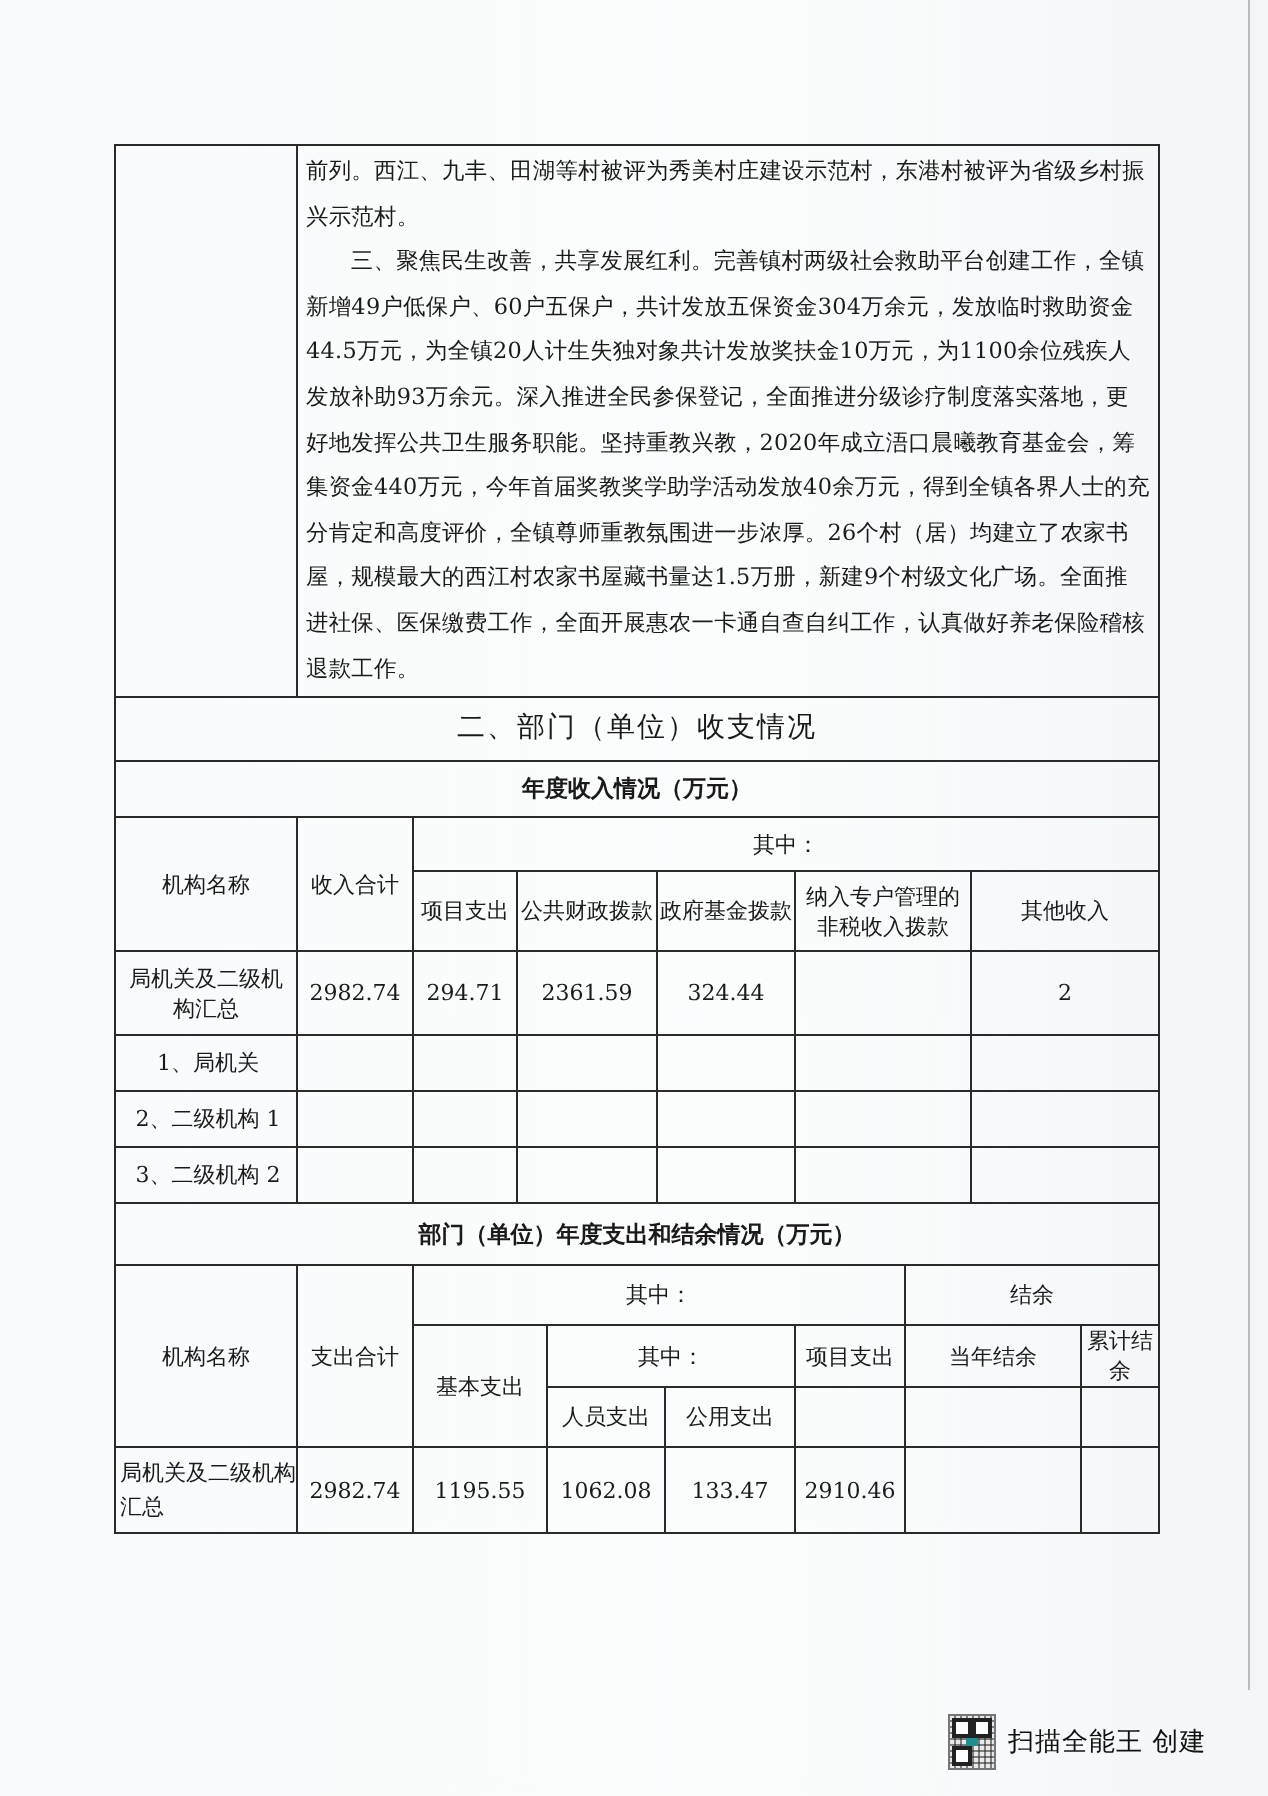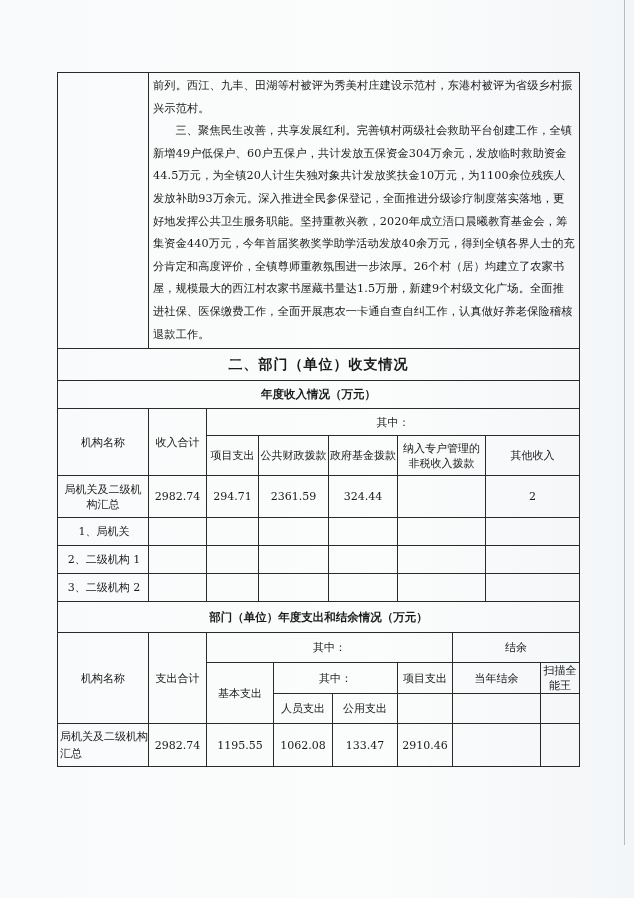--- a/index.html
+++ b/index.html
@@ -6,21 +6,21 @@
   body { width:634px; height:898px; background:#f7f8f9; position:relative; overflow:hidden;
          font-family:"DejaVu Serif", "Liberation Serif", serif; color:#1a1a1a; }
   .page { position:absolute; left:0; top:0; width:634px; height:898px;
           background:linear-gradient(90deg,#f9fafb 0%,#fbfcfc 60%,#f3f6f8 100%); }
   .edge { position:absolute; right:9px; top:0; width:1px; height:845px; background:#b9bcbf; }
   table.doc { position:absolute; left:57px; top:72px; width:522px; border-collapse:collapse; table-layout:fixed; }
   table.doc td { border:1px solid #2a2a2a; padding:0; font-size:11px; text-align:center; vertical-align:middle; line-height:15px; }
   .narr { text-align:left !important; padding:2px 4px 2px 4px !important; font-size:11.2px !important; line-height:22.6px !important; letter-spacing:0.15px; }
   .narr p { margin:0; }
   .narr .ind { text-indent:2em; }
-  .sec-title { font-size:14px !important; font-weight:bold; letter-spacing:1px; height:31px; }
+  .sec-title { font-size:14px !important; font-weight:normal; letter-spacing:1px; height:31px; }
   .sub-title { font-size:11.5px !important; font-weight:bold; height:27px; }
   .hd { font-size:11px !important; }
   .lft { text-align:right; padding-left:2px !important; }
   .footer { position:absolute; left:474px; top:857px; display:flex; align-items:center; gap:6px; }
   .qr { width:22px; height:26px; position:relative;
         background:
           repeating-linear-gradient(0deg, transparent 0 2px, rgba(40,40,40,.55) 2px 3px),
           repeating-linear-gradient(90deg, transparent 0 2px, rgba(40,40,40,.55) 2px 3px),
           #e9e9e9; border:1px solid #777; }
   .qr .c { position:absolute; width:6px; height:6px; border:2px solid #222; background:#fff; }
@@ -120,21 +120,21 @@
       <td rowspan="3" class="hd">机构名称</td>
       <td rowspan="3" class="hd">支出合计</td>
       <td colspan="6" class="hd">其中：</td>
       <td colspan="3" class="hd">结余</td>
     </tr>
     <tr style="height:30px;">
       <td colspan="2" rowspan="2" class="hd">基本支出</td>
       <td colspan="3" class="hd">其中：</td>
       <td class="hd">项目支出</td>
       <td colspan="2" class="hd">当年结余</td>
-      <td class="hd">扫描全能王</td>
+      <td class="hd">累计结余</td>
     </tr>
     <tr style="height:30px;">
       <td colspan="2" class="hd">人员支出</td>
       <td class="hd">公用支出</td>
       <td></td>
       <td colspan="2"></td>
       <td></td>
     </tr>
     <tr style="height:43px;">
       <td class="lft" style="text-align:left; line-height:17px;">局机关及二级机构汇总</td>
@@ -142,13 +142,22 @@
       <td colspan="2">1195.55</td>
       <td colspan="2">1062.08</td>
       <td>133.47</td>
       <td>2910.46</td>
       <td colspan="2"></td>
       <td></td>
     </tr>
   </tbody>
     </table>
 
+  <div class="footer">
+    <div class="qr">
+      <span class="c" style="left:1px;top:1px;"></span>
+      <span class="c" style="right:1px;top:1px;"></span>
+      <span class="c" style="left:1px;bottom:1px;"></span>
+      <span class="dot"></span>
+    </div>
+    <span class="brand">扫描全能王 创建</span>
+  </div>
 </div>
 
 </body></html>

